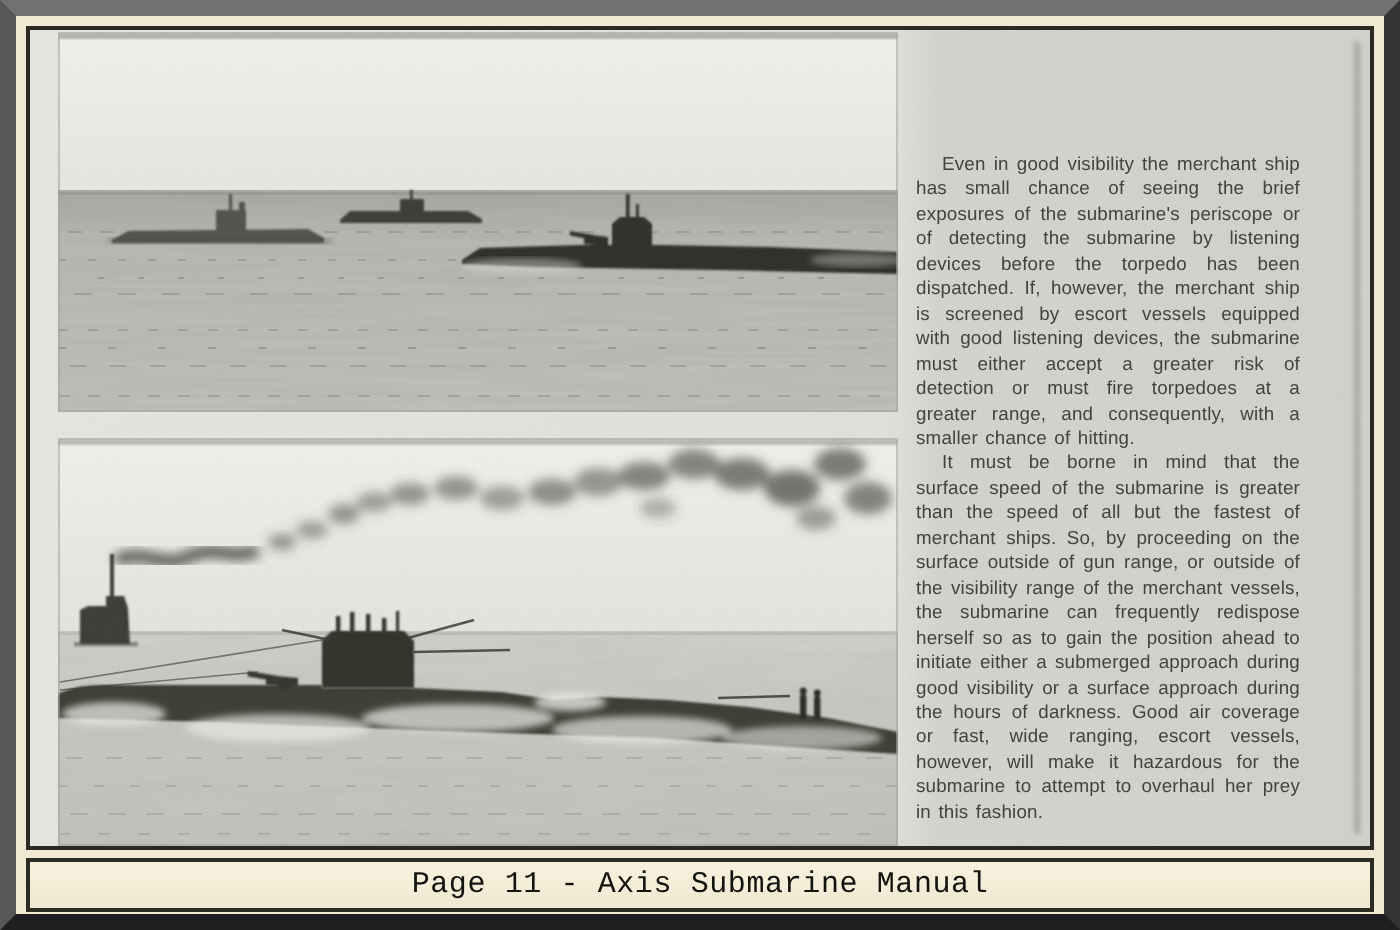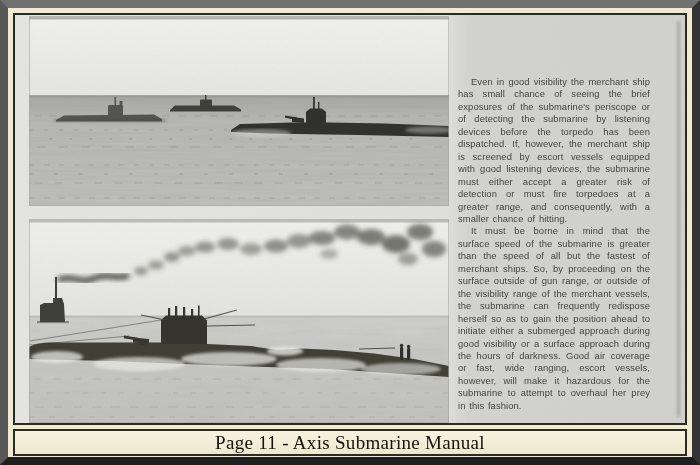--- a/index.html
+++ b/index.html
@@ -42,22 +42,22 @@
   }
   .article p { text-indent:13px; }
 
   .caption-bar {
     position:absolute; left:5px; top:421px; width:674px; height:27px;
     border:2px solid #2b2b22;
     background:linear-gradient(180deg,#f8f1de 0%,#f3ecd6 60%,#efe7cf 100%);
     display:flex; align-items:center; justify-content:center;
   }
   .caption-bar span {
-    font-family:Liberation Serif, serif;
-    font-size:19px; color:#14140e; letter-spacing:0.3px;
+    font-family:Liberation Mono, monospace;
+    font-size:15px; color:#14140e; letter-spacing:0.3px;
   }
 
   .page-noise { position:absolute; left:0; top:0; width:100%; height:100%; pointer-events:none; }
 </style>
 </head>
 <body>
 
 <div class="frame">
   <div class="page">
     <div class="right-page-shade"></div>

